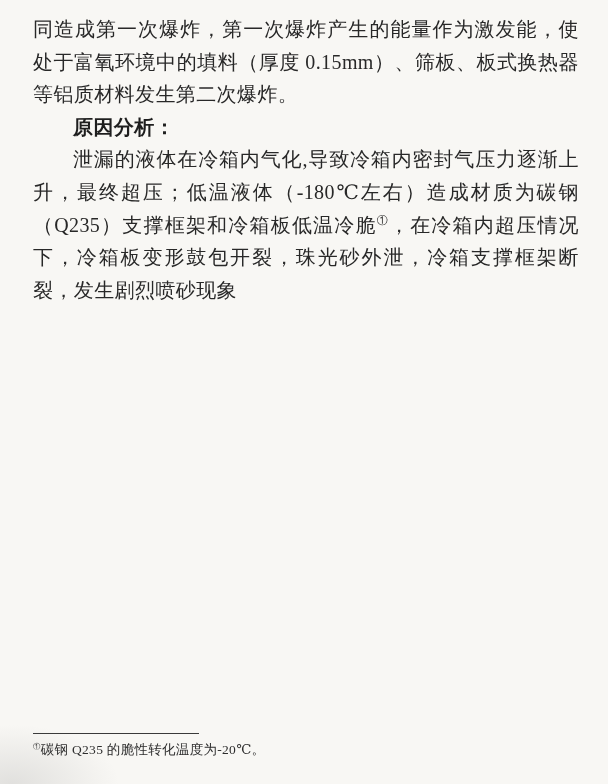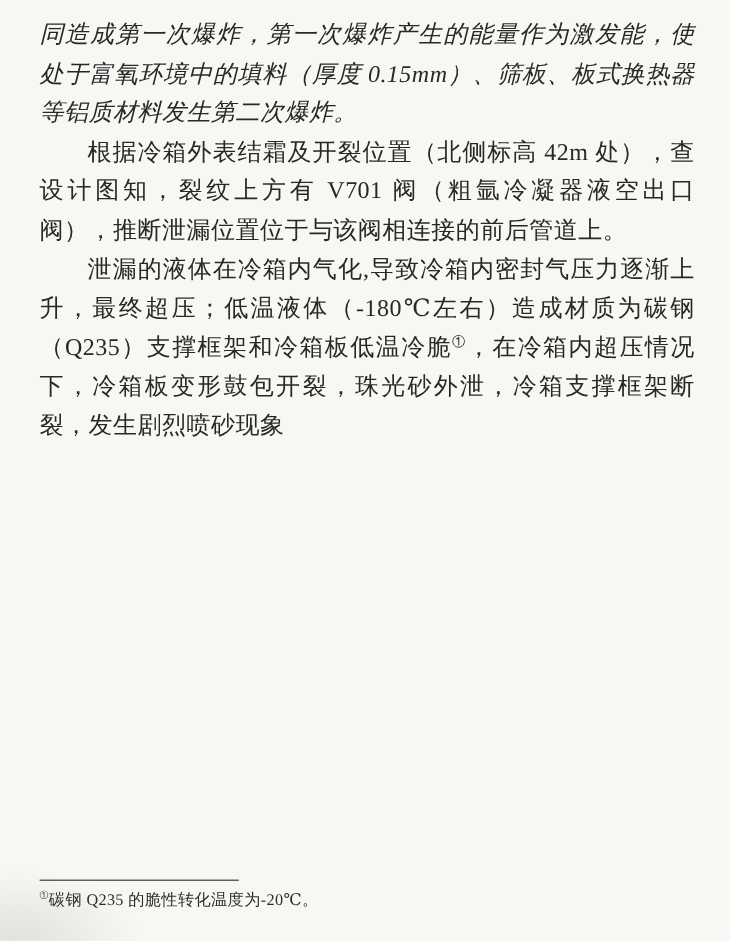--- a/index.html
+++ b/index.html
@@ -38,21 +38,20 @@
     font-size: 20px;
     line-height: 32.6px;
     letter-spacing: 0.4px;
     text-align: justify;
     text-justify: inter-ideograph;
     text-indent: 2em;
     color: #282828;
   }
   .para.no-indent {
     text-indent: 0;
-    font-style: italic;
   }
   .para.heading {
     font-family: "Liberation Sans", "DejaVu Sans", sans-serif;
     font-weight: 700;
     color: #1e1e1e;
   }
   .para sup, .footnote-text sup {
     font-size: 0.55em;
     line-height: 0;
     vertical-align: super;
@@ -75,24 +74,24 @@
     letter-spacing: 0.3px;
     color: #2d2d2d;
   }
 </style>
 </head>
 <body>
 
 <div class="page">
   <p class="para no-indent">同造成第一次爆炸，第一次爆炸产生的能量作为激发能，使处于富氧环境中的填料（厚度 0.15mm）、筛板、板式换热器等铝质材料发生第二次爆炸。</p>
 
+  <p class="para heading">原因分析：</p>
 
 
 
-  <p class="para">根据冷箱外表结霜及开裂位置（北侧标高 42m 处），查设计图知，裂纹上方有 V701 阀（粗氩冷凝器液空出口阀），推断泄漏位置位于与该阀相连接的前后管道上。</p>
 
   <p class="para">泄漏的液体在冷箱内气化,导致冷箱内密封气压力逐渐上升，最终超压；低温液体（-180℃左右）造成材质为碳钢（Q235）支撑框架和冷箱板低温冷脆<sup>①</sup>，在冷箱内超压情况下，冷箱板变形鼓包开裂，珠光砂外泄，冷箱支撑框架断裂，发生剧烈喷砂现象</p>
 
   <div class="footnote">
     <div class="footnote-divider"></div>
     <p class="footnote-text"><sup>①</sup>碳钢 Q235 的脆性转化温度为-20℃。</p>
   </div>
 </div>
 
 </body></html>

